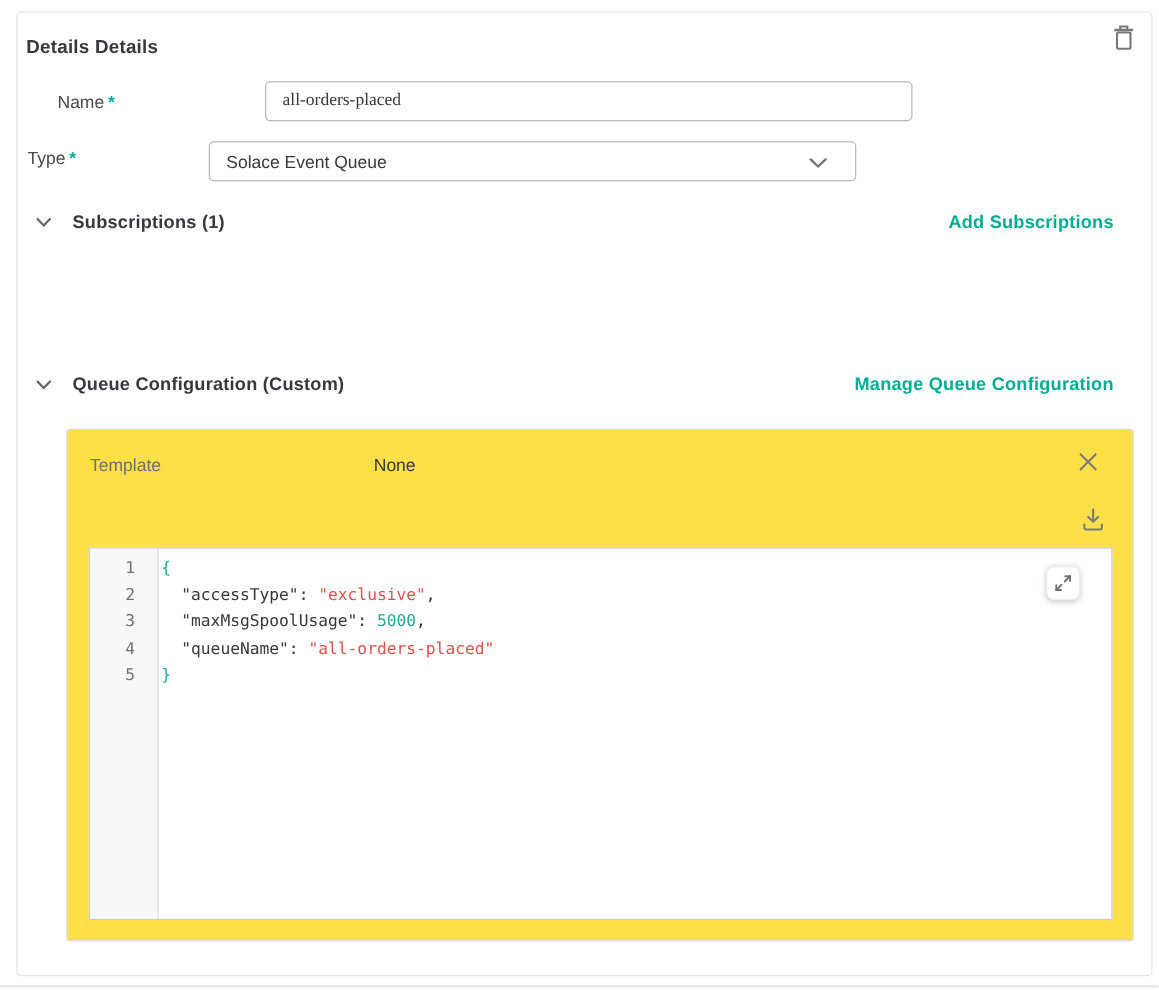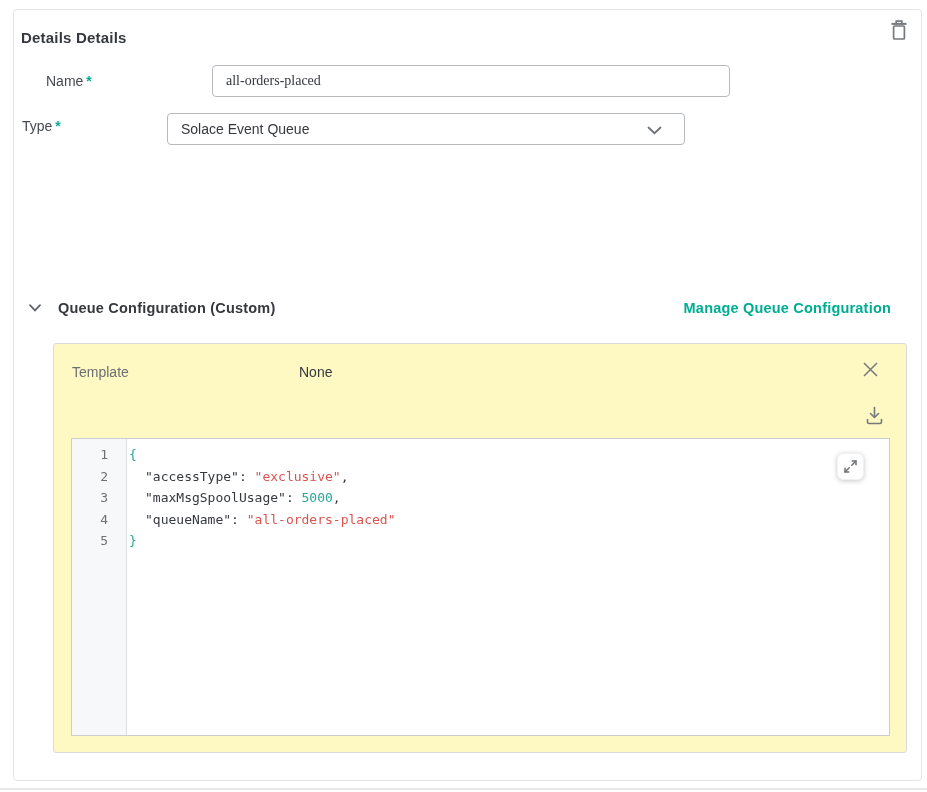--- a/index.html
+++ b/index.html
@@ -47,21 +47,21 @@
 
   .subscription-box {
     position:absolute; left:39px; top:201px; width:854px; height:46px;
     border:1px solid #d9dbde; border-radius:3px; background:#fff;
     display:flex; align-items:center; padding:0 52px 0 17px; font-size:14px; color:#35383d;
   }
   .subscription-box .close-btn { position:absolute; right:18px; top:11px; width:24px; height:24px; }
 
   .queue-panel {
     position:absolute; left:39px; top:333px; width:854px; height:410px;
-    border:1px solid #d9dbde; border-radius:3px; background:#fef9c3;
+    border:1px solid #d9dbde; border-radius:3px; background:#fde047;
   }
   .template-label { position:absolute; left:18px; top:20px; font-size:14px; color:#6b6f74; }
   .template-value { position:absolute; left:233px; top:20px; font-size:14px; color:#35383d;margin-left:12px; }
   .template-close-btn { right:24px; top:13px; width:24px; height:24px; }
   .download-btn { right:18px; top:57px; width:28px; height:28px; }
 
   .code-editor {
     position:absolute; left:17px; top:94px; width:819px; height:298px;
     border:1px solid #caccd0; background:#fff;
   }
@@ -115,20 +115,29 @@
     <div class="field-label" style="top:108px;">
       <span>Type</span><span class="req">*</span>
     </div>
     <div class="select-box" style="top:103px;">
       <span>Solace Event Queue</span>
       <svg class="chev" width="15" height="9" viewBox="0 0 15 9" fill="none" stroke="#6e7276" stroke-width="1.8" stroke-linecap="round">
         <path d="M1.5 1.5 L7.5 7.2 L13.5 1.5"></path>
       </svg>
     </div>
 
+    <div class="section-header" style="top:157px;">
+      <button class="chevron-btn">
+        <svg width="12" height="8" viewBox="0 0 12 8" fill="none" stroke="#5f6368" stroke-width="1.7" stroke-linecap="round">
+          <path d="M1 1.2 L6 6.4 L11 1.2"></path>
+        </svg>
+      </button>
+      <span class="section-title">Subscriptions (1)</span>
+      <button class="section-action">Add Subscriptions</button>
+    </div>
 
 
     <div class="section-header" style="top:287px;">
       <button class="chevron-btn">
         <svg width="12" height="8" viewBox="0 0 12 8" fill="none" stroke="#5f6368" stroke-width="1.7" stroke-linecap="round">
           <path d="M1 1.2 L6 6.4 L11 1.2"></path>
         </svg>
       </button>
       <span class="section-title">Queue Configuration (Custom)</span>
       <button class="section-action">Manage Queue Configuration</button>

